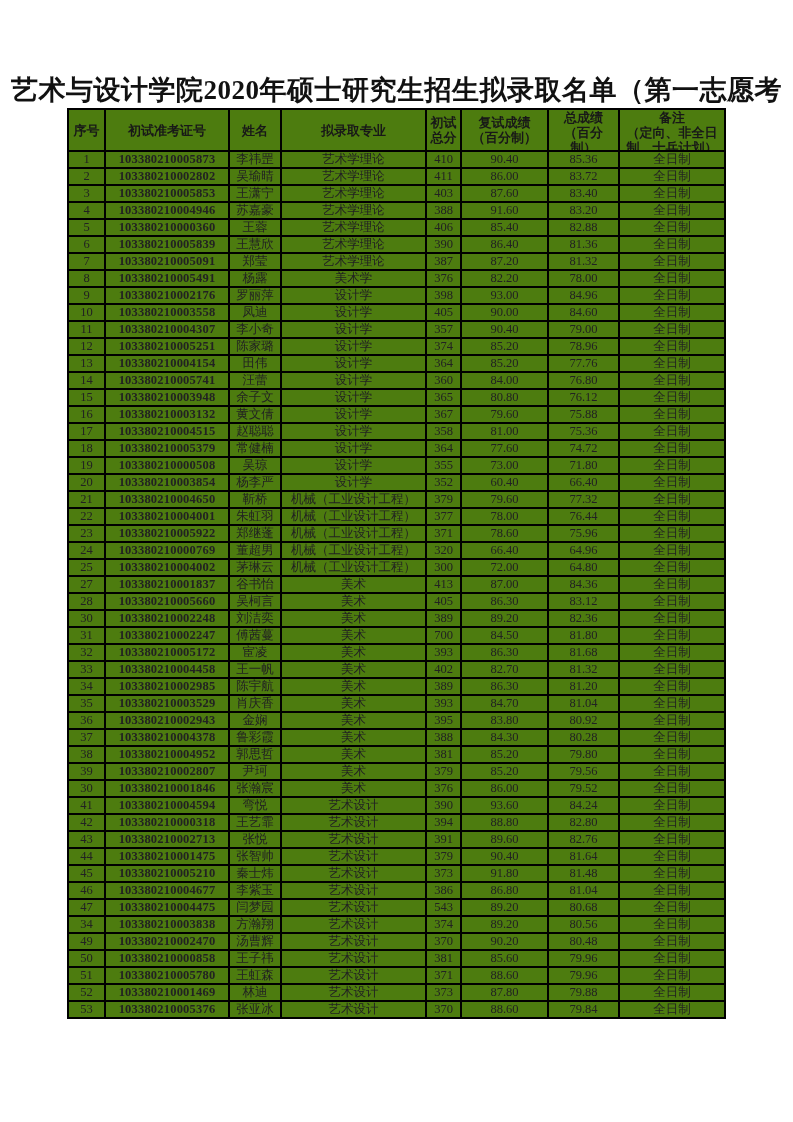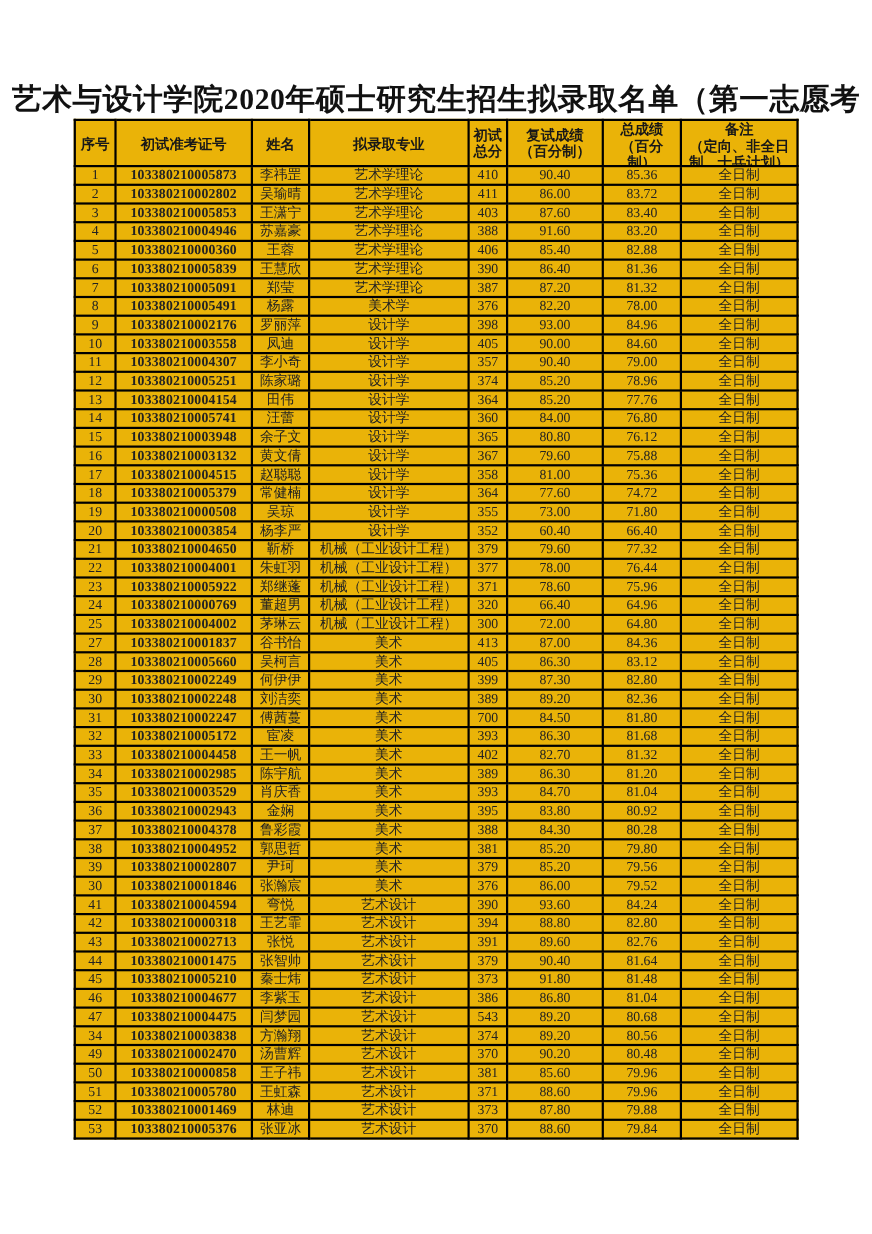--- a/index.html
+++ b/index.html
@@ -27,21 +27,21 @@
     color: #111;
     margin: 0;
   }
   table.admission-table {
     position: absolute;
     top: 108px;
     left: 67px;
     width: 657px;
     border-collapse: collapse;
     table-layout: fixed;
-    background: #eab308;
+    background: #4d7c0f;
   }
   table.admission-table th,
   table.admission-table td {
     border: 2px solid #000;
     padding: 0;
     text-align: center;
     vertical-align: middle;
     overflow: hidden;
   }
   table.admission-table th {
@@ -389,30 +389,20 @@
         <td data-name="cell-index">28</td>
         <td data-name="cell-exam_id">103380210005660</td>
         <td data-name="cell-name">吴柯言</td>
         <td data-name="cell-major">美术</td>
         <td data-name="cell-initial_score">405</td>
         <td data-name="cell-retest_score">86.30</td>
         <td data-name="cell-total_score">83.12</td>
         <td data-name="cell-note">全日制</td>
       </tr>
       <tr data-name="table-row">
-        <td data-name="cell-index">29</td>
-        <td data-name="cell-exam_id">103380210002249</td>
-        <td data-name="cell-name">何伊伊</td>
-        <td data-name="cell-major">美术</td>
-        <td data-name="cell-initial_score">399</td>
-        <td data-name="cell-retest_score">87.30</td>
-        <td data-name="cell-total_score">82.80</td>
-        <td data-name="cell-note">全日制</td>
-      </tr>
-      <tr data-name="table-row">
         <td data-name="cell-index">30</td>
         <td data-name="cell-exam_id">103380210002248</td>
         <td data-name="cell-name">刘洁奕</td>
         <td data-name="cell-major">美术</td>
         <td data-name="cell-initial_score">389</td>
         <td data-name="cell-retest_score">89.20</td>
         <td data-name="cell-total_score">82.36</td>
         <td data-name="cell-note">全日制</td>
       </tr>
       <tr data-name="table-row">

